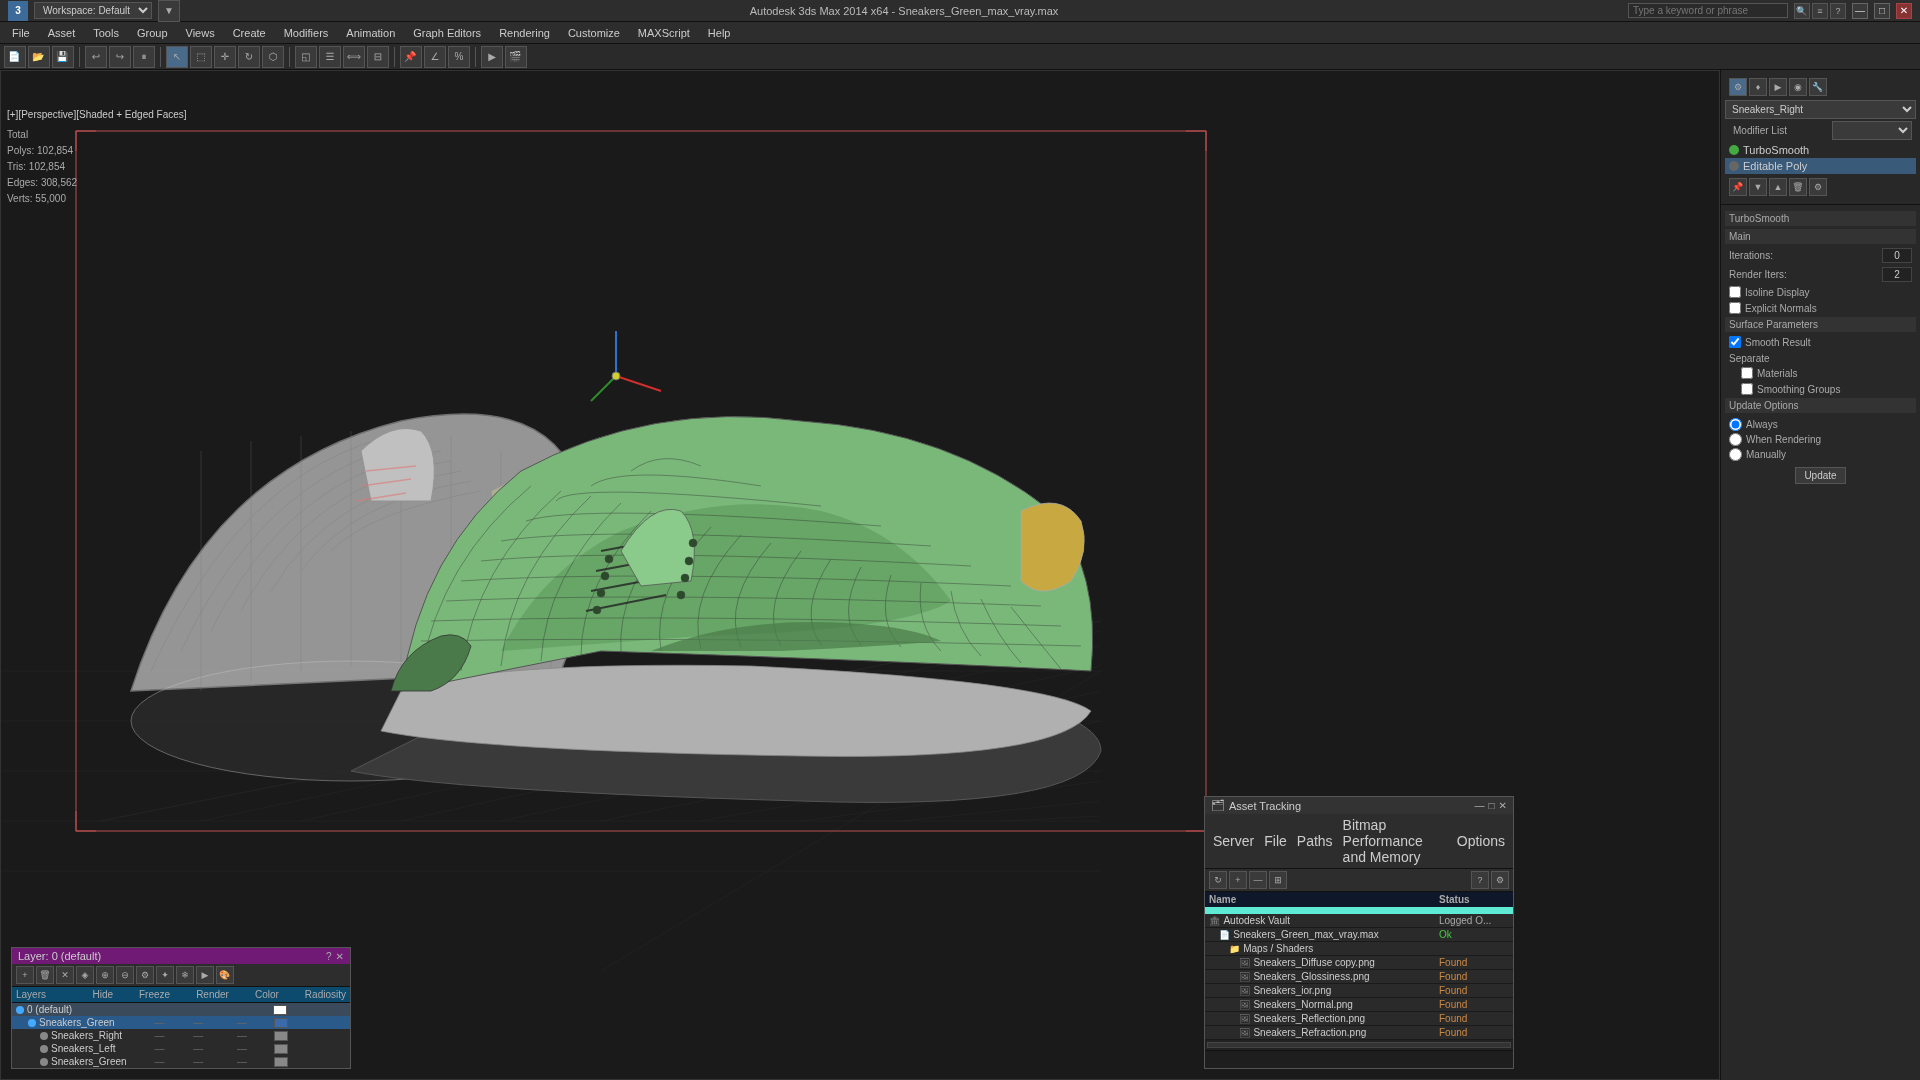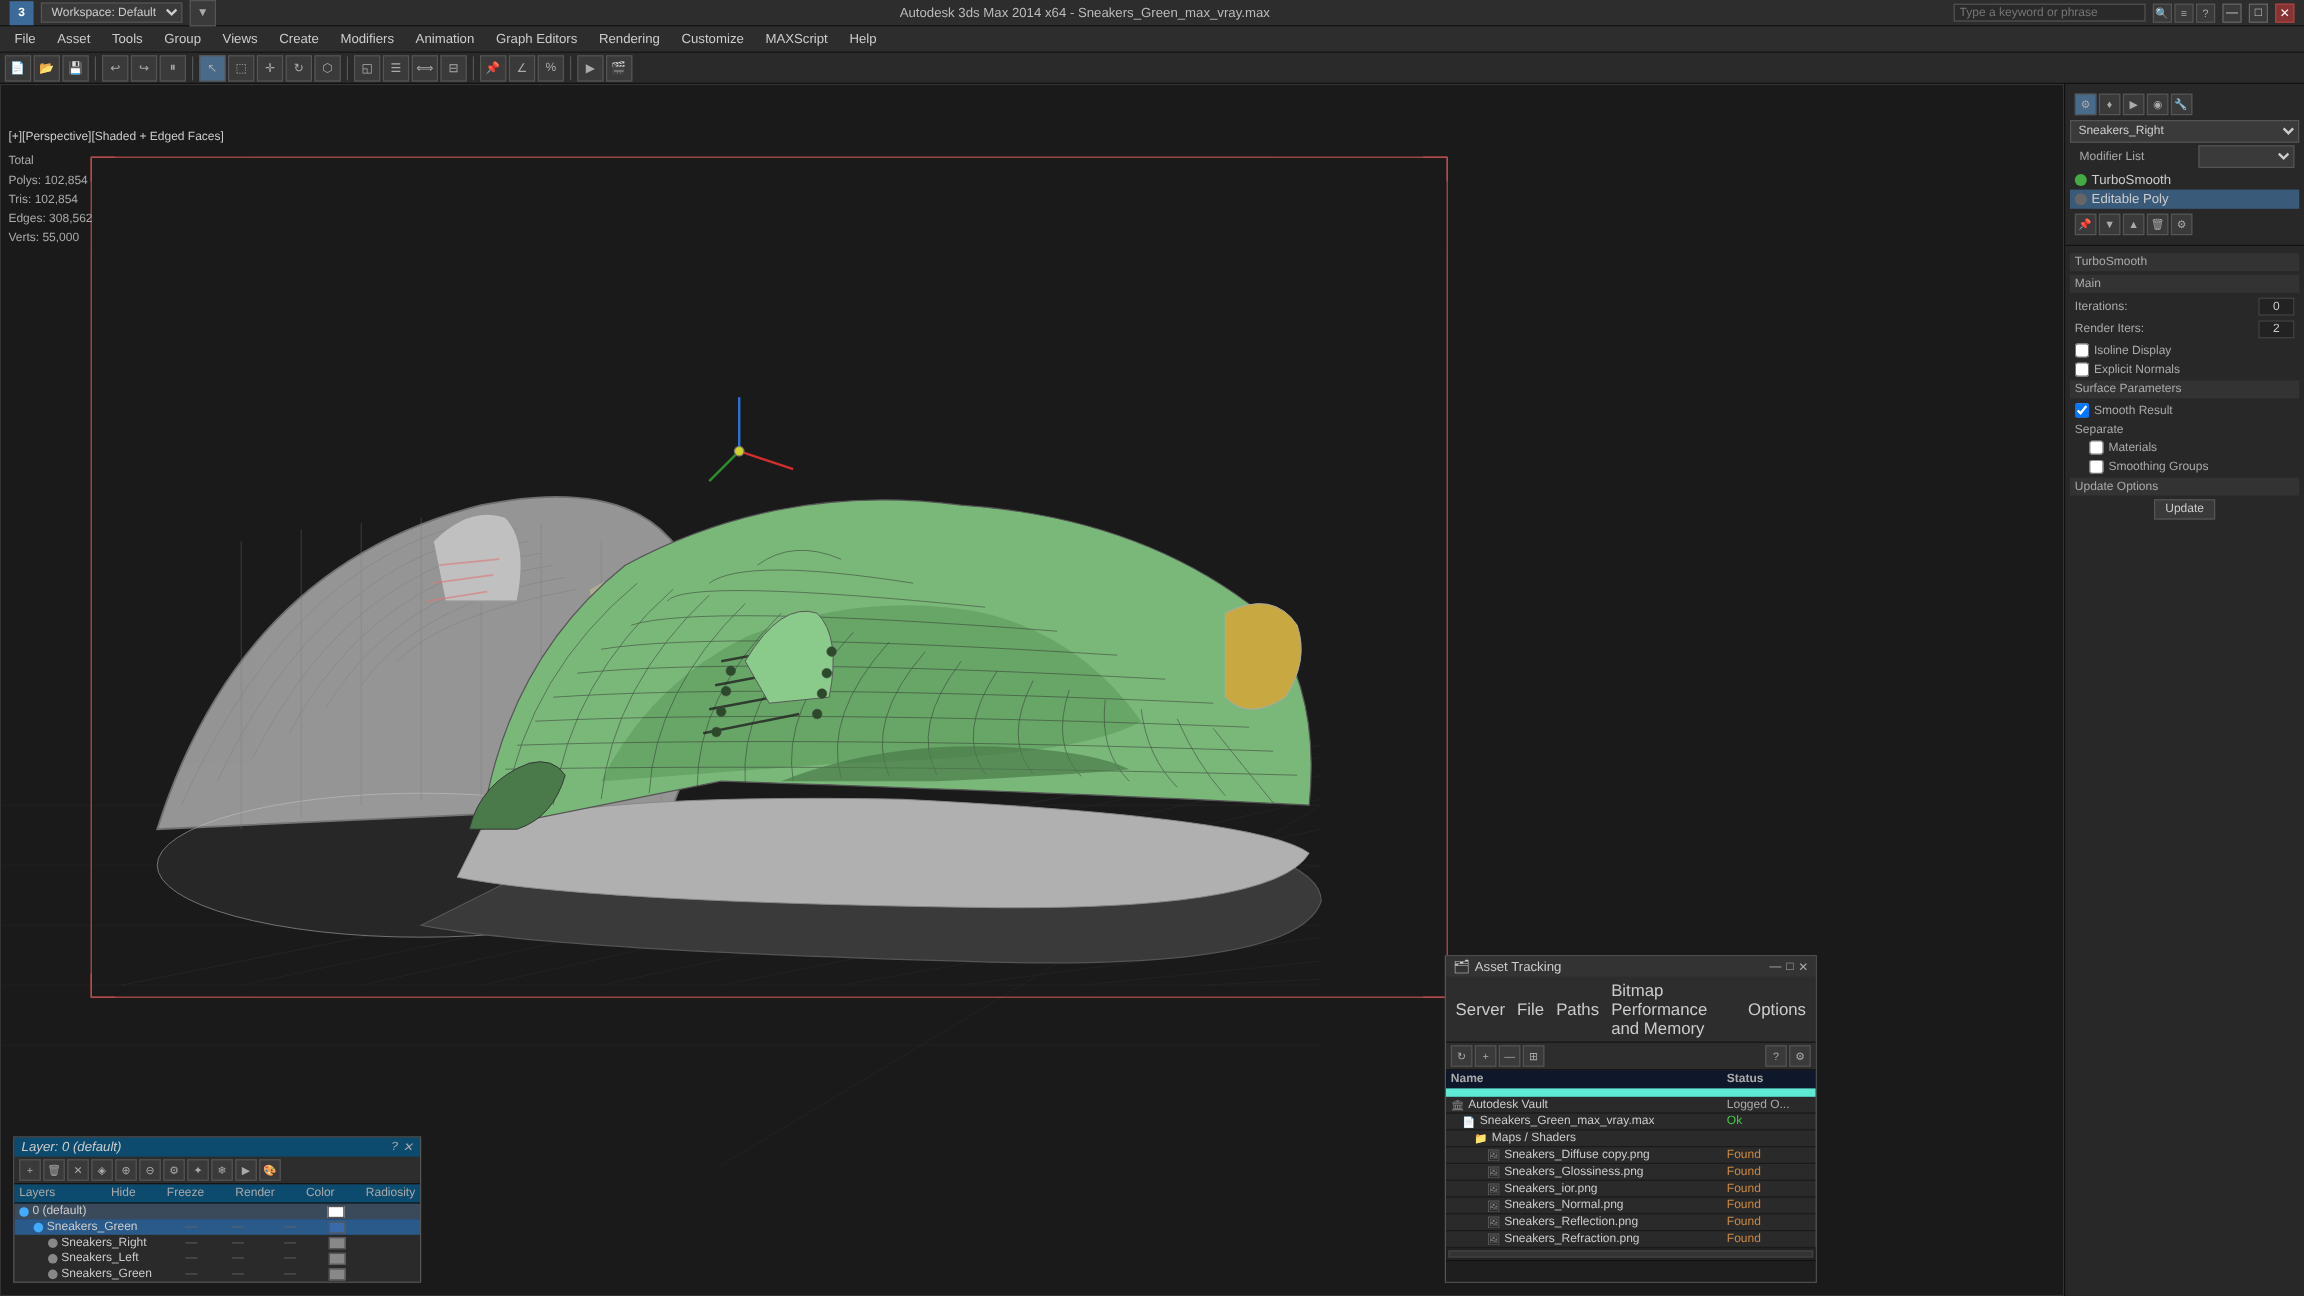--- a/index.html
+++ b/index.html
@@ -186,24 +186,23 @@
 
     
     #layer-panel {
       position: absolute;
       bottom: 10px; left: 10px;
       width: 340px;
       background: #2a2a2a;
       border: 1px solid #555;
     }
     #layer-panel-title-bar {
-      background: #0c4a6e;
+      background: #701a75;
       display: flex; align-items: center; justify-content: space-between;
       padding: 2px 6px;
-      font-style: italic;
     }
     .layer-panel-title { font-size: 11px; color: #ccc; }
     .layer-panel-controls { display: flex; gap: 4px; }
     .lp-ctrl-btn { font-size: 10px; color: #aaa; cursor: pointer; }
 
     #layer-toolbar {
       background: #2d2d2d;
       display: flex; align-items: center; gap: 2px;
       padding: 2px 4px; border-bottom: 1px solid #111;
     }
@@ -897,17 +896,31 @@
         <span class="checkbox-label">Materials</span>
       </div>
 
       <div class="checkbox-row" style="padding-left:16px;">
         <input type="checkbox" class="settings-checkbox" style="">
         <span class="checkbox-label">Smoothing Groups</span>
       </div>
 
       <div class="settings-section-title">Update Options</div>
 
+      <div class="radio-group">
+        <div class="radio-row">
+          <input type="radio" name="update" checked="" style="">
+          <span class="radio-label">Always</span>
+        </div>
+        <div class="radio-row">
+          <input type="radio" name="update" style="">
+          <span class="radio-label">When Rendering</span>
+        </div>
+        <div class="radio-row">
+          <input type="radio" name="update" style="">
+          <span class="radio-label">Manually</span>
+        </div>
+      </div>
 
       <button class="update-btn">Update</button>
     </div>
   </div>
 </div>
 
 </body></html>

